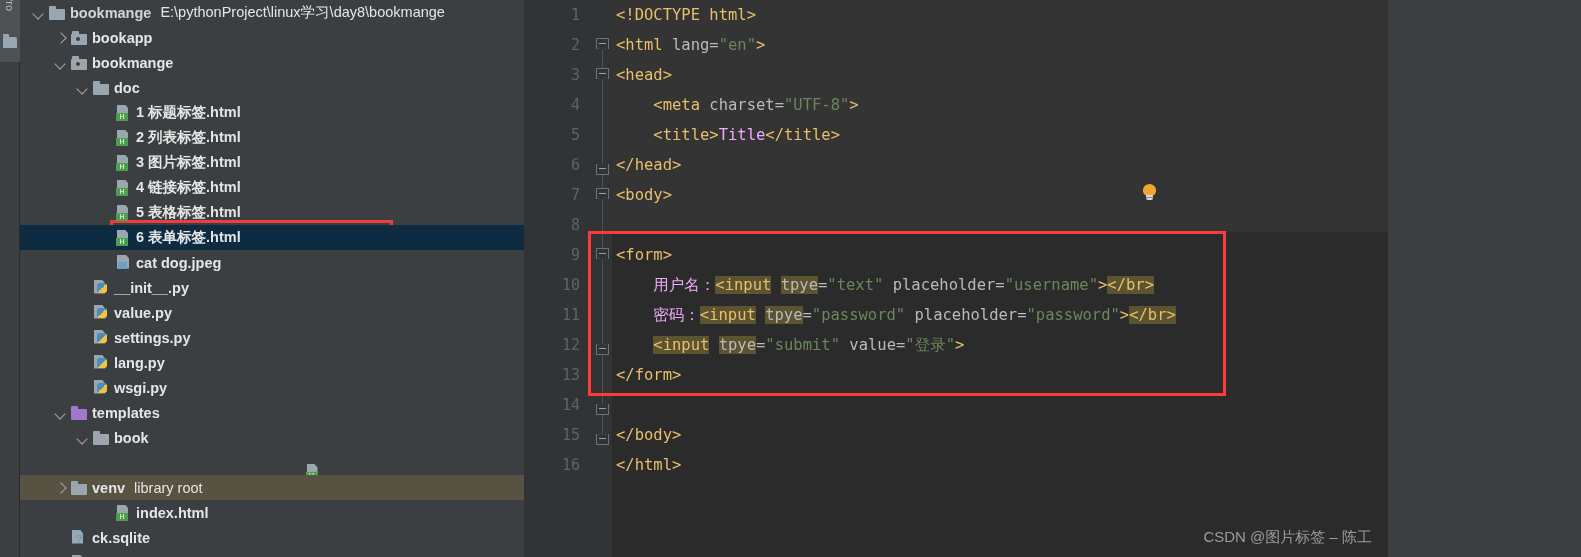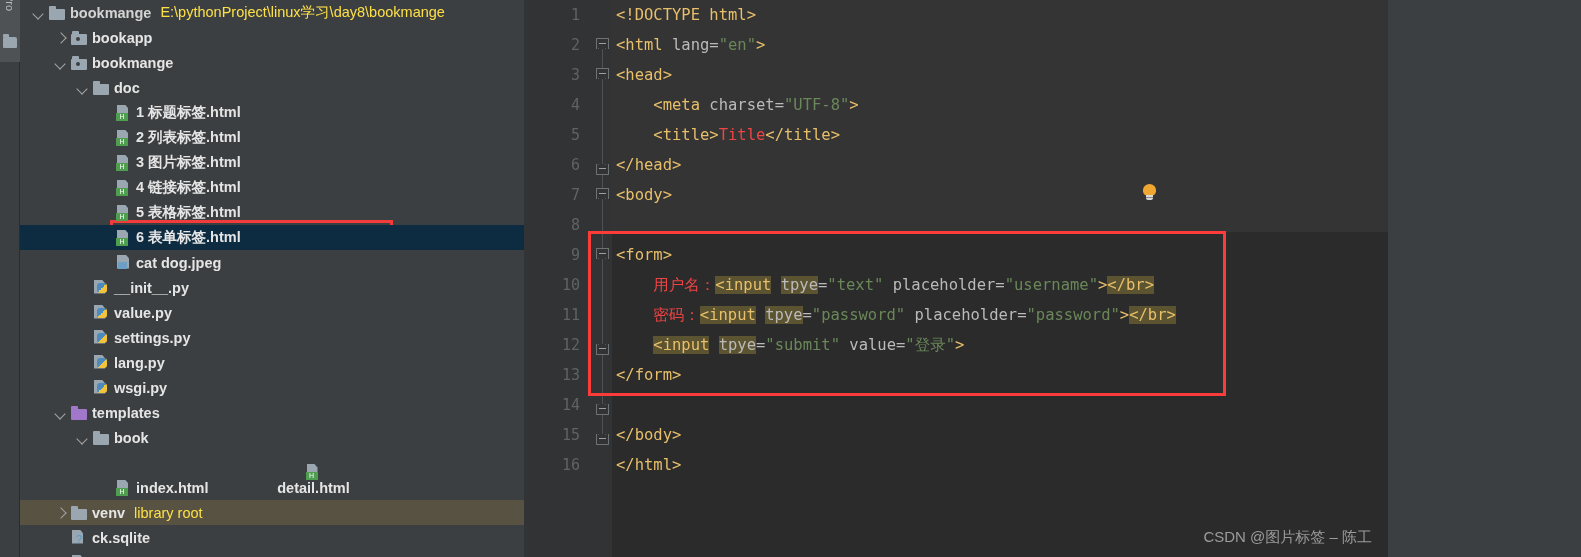--- a/index.html
+++ b/index.html
@@ -87,21 +87,21 @@
     transform: rotate(-45deg);
   }
   .arrow.right:after {
     left: 3px; top: 3px;
     width: 7px; height: 7px;
     border-width: 1.6px 1.6px 0 0;
     transform: rotate(45deg);
   }
   .lbl { margin-left: 5px; }
   .lbl.bold { font-weight: bold; color: #d4d4d4; }
-  .lbl.dim  { color: #fde047; margin-left: 9px; }
+  .lbl.dim  { color: #e5e5e5; margin-left: 9px; }
   .lbl.file { color: #e5e5e5; font-weight: bold; }
 
   
   .ic { position: relative; width: 16px; height: 16px; flex: 0 0 16px; margin-left: 3px; }
 
   
   .ic.folder:before {
     content: ""; position: absolute; left: 0; top: 4px;
     width: 16px; height: 11px; background: #9aa7b0; border-radius: 1px;
   }
@@ -240,21 +240,21 @@
     clip-path: polygon(50% 0, 100% 100%, 0 100%);
   }
   .vline {
     position: absolute; left: 78px; width: 1px; background: #4f5254;
   }
 
   
   .t-tag   { color: #e8bf6a; }
   .t-attr  { color: #bababa; }
   .t-val   { color: #6a8759; }
-  .t-txt   { color: #ef4444; }
+  .t-txt   { color: #f0abfc; }
   .t-plain { color: #bbbbbb; }
   .t-doc   { color: #e8bf6a; }
   .hl      { background: #5c5431; }
 
   .bulb {
     position: absolute; left: 619px; top: 184px;
     width: 13px; height: 17px;
   }
   .bulb .glass {
     position: absolute; left: 0; top: 0; width: 13px; height: 12px;
@@ -415,32 +415,32 @@
         <div class="ic folder"></div>
         <span class="lbl file">book</span>
       </div>
       <div class="row" style="padding-left: 78px; flex-direction: column;">
         <div class="arrow "></div>
         <div class="ic html">
           <em>H</em>
         </div>
         <span class="lbl file">detail.html</span>
       </div>
-      <div class="row" style="padding-left: 78px;">
-        <div class="arrow "></div>
-        <div class="ic html">
-          <em>H</em>
-        </div>
-        <span class="lbl file">index.html</span>
-      </div>
       <div class="row venv" style="padding-left: 34px;">
         <div class="arrow right"></div>
         <div class="ic folder"></div>
         <span class="lbl file">venv</span>
         <span class="lbl dim">library root</span>
+      </div>
+      <div class="row" style="padding-left: 78px;">
+        <div class="arrow "></div>
+        <div class="ic html">
+          <em>H</em>
+        </div>
+        <span class="lbl file">index.html</span>
       </div>
       <div class="row" style="padding-left: 34px;">
         <div class="arrow "></div>
         <div class="ic db">
           <em>?</em>
         </div>
         <span class="lbl file">ck.sqlite</span>
       </div>
       <div class="row" style="padding-left: 34px;">
         <div class="arrow "></div>

